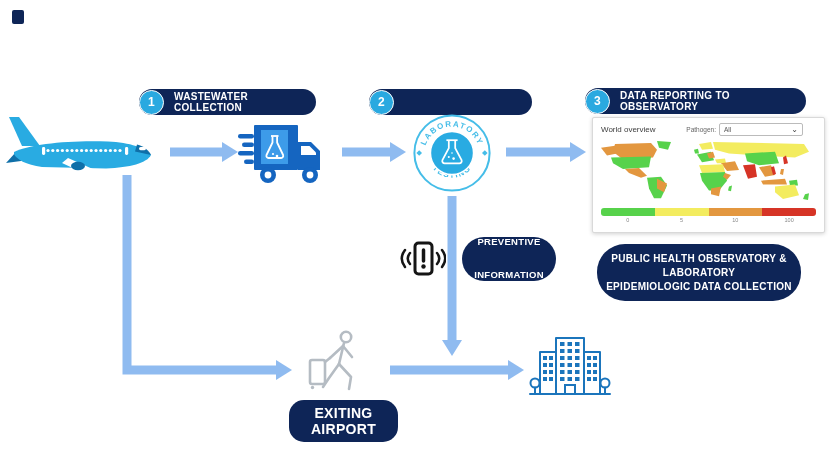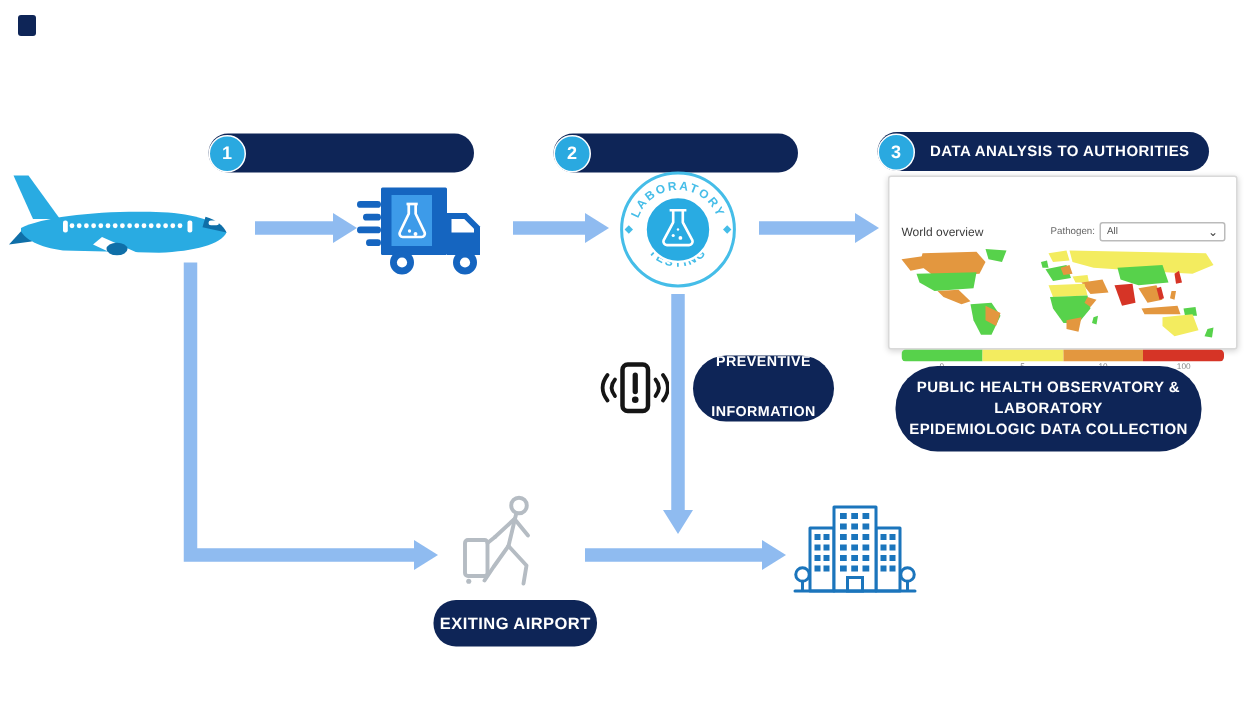--- a/index.html
+++ b/index.html
@@ -40,21 +40,21 @@
   
   .icon { position: absolute; }
 
   
   .map-card {
     position: absolute; left: 592px; top: 117px; width: 233px; height: 116px;
     background: #fff; border: 1px solid #d9d9d9; border-radius: 2px;
     box-shadow: 0 1px 4px rgba(0,0,0,.18);
   }
   .map-header { display: flex; justify-content: space-between; align-items: center;
-    padding: 5px 7px 2px 8px; margin-top: 25px; }
+    padding: 5px 21px 2px 8px; }
   .map-title { font-size: 8px; color: #3c3c3c; }
   .pathogen-wrap { display: flex; align-items: center; gap: 3px; }
   .pathogen-label { font-size: 6.5px; color: #666; }
   .pathogen-select {
     width: 84px; height: 13px; border: 1px solid #bbb; border-radius: 2px;
     display: flex; align-items: center; justify-content: space-between;
     padding: 0 4px; font-size: 6.5px; color: #555; background: #fff; cursor: pointer;
   }
   .pathogen-chevron { font-size: 8px; color: #444; line-height: 1; }
   .map-svg { display: block; margin: 2px 6px 0 6px; }
@@ -68,22 +68,22 @@
 
   
   .mg { fill: var(--map_green); } .my { fill: var(--map_yellow); }
   .mo { fill: var(--map_orange); } .mr { fill: var(--map_red); }
 
   
   .preventive-pill { left: 462px; top: 237px; width: 94px; height: 44px;
     border-radius: 22px; font-size: 9.5px; line-height: 1.35; flex-direction: column; gap: 20px; }
   .public-pill { left: 597px; top: 244px; width: 204px; height: 57px;
     border-radius: 28px; font-size: 10px; line-height: 1.4; flex-direction: column; }
-  .exiting-pill { left: 289px; top: 400px; width: 109px; height: 31px;
-    border-radius: 15px; font-size: 11px; }
+  .exiting-pill { left: 289px; top: 400px; width: 109px; height: 42px;
+    border-radius: 15px; font-size: 14px; }
 
   
   .badge-text { font-size: 10px; font-weight: bold; letter-spacing: 1.8px;
     fill: var(--badge_ring); font-family: "Liberation Sans", sans-serif; }
 </style>
 </head>
 <body>
 
 <div class="canvas">
 
@@ -111,27 +111,28 @@
       <polygon class="arrow-head" points="276,360 292,370 276,380"></polygon>
     </g>
     <g>
       <line class="arrow-line" x1="390" y1="370" x2="508" y2="370"></line>
       <polygon class="arrow-head" points="508,360 524,370 508,380"></polygon>
     </g>
   </svg>
 
   <div class="step-pill" style="left:139px; top:89px; width:177px;">
     <span class="step-num">1</span>
+    <span>WASTEWATER COLLECTION</span>
   </div>
   <div class="step-pill" style="left:369px; top:89px; width:163px;">
     <span class="step-num">2</span>
   </div>
   <div class="step-pill" style="left:585px; top:88px; width:221px;">
     <span class="step-num">3</span>
-    <span>DATA ANALYSIS TO AUTHORITIES</span>
+    <span>DATA REPORTING TO OBSERVATORY</span>
   </div>
 
   <svg class="icon" style="left:6px; top:114px;" width="148" height="76" viewBox="0 0 148 76">
     <polygon points="16,32 3,3 13,3 34,32" style="fill:var(--plane)"></polygon>
     <polygon points="10,38 0,49 15,47 23,39" style="fill:var(--plane_dark)"></polygon>
     <path d="M8,38 C24,30 64,26 102,27.5 C124,28.5 140,34 145,41 C141,49 124,53.5 100,54.5 L36,53 C20,51 10,45 8,40 Z" style="fill:var(--plane)"></path>
     <path d="M131,30.5 C138,32.5 143,36.5 145,41 L129,37.5 Z" style="fill:var(--plane_dark)"></path>
     <polygon points="62,44 98,60 84,62 56,49" fill="#ffffff"></polygon>
     <ellipse cx="72" cy="52" rx="7" ry="4.2" style="fill:var(--plane_dark)"></ellipse>
     <rect x="36" y="33" width="3.2" height="8" rx="1.4" fill="#fff"></rect>

